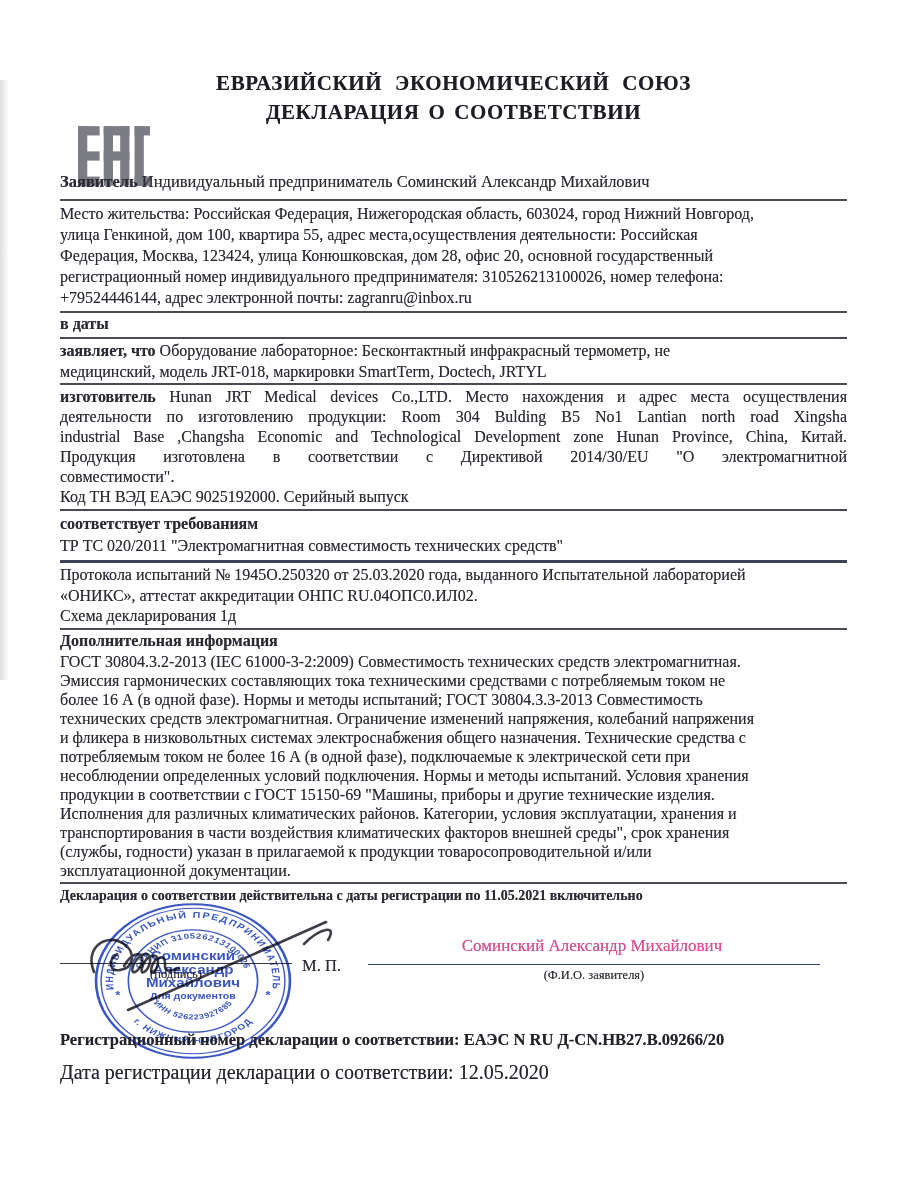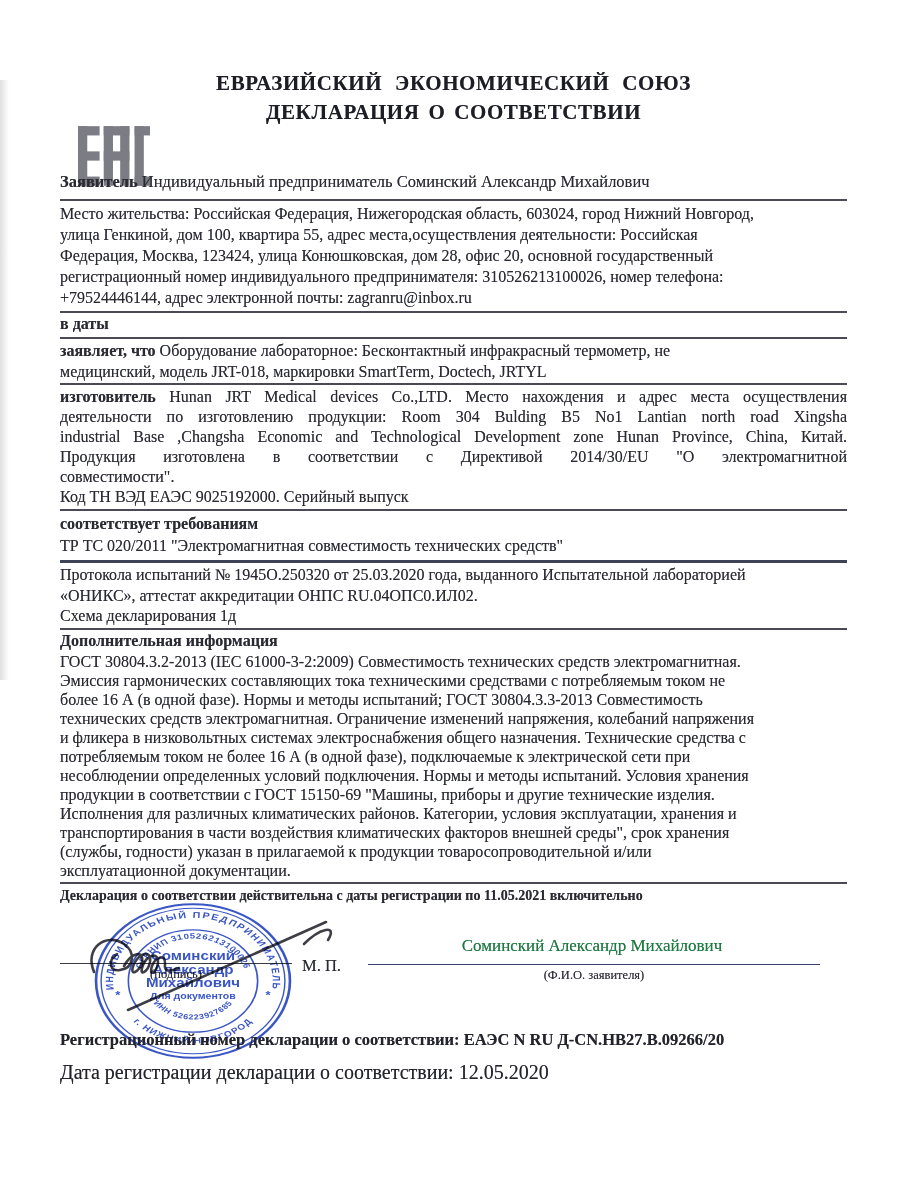--- a/index.html
+++ b/index.html
@@ -38,21 +38,21 @@
   .r7{margin-top:1px;}
   .add-label{margin-top:1px;font-weight:bold;line-height:20px;}
   .add-lines{margin-top:1px;line-height:19px;}
   .r8{margin-top:2px;}
   .validity{margin-top:1px;font-weight:bold;font-size:14px;line-height:21px;}
   
   .eac-logo{position:absolute;left:78px;top:126px;width:72px;height:60px;opacity:.92;}
   .sig-line-left{position:absolute;left:60px;top:963px;width:232px;height:0;border-top:1.6px solid #3c3c46;}
   .sig-caption{position:absolute;left:60px;top:967px;width:232px;text-align:center;font-size:12.5px;color:#2e2e38;}
   .mp{position:absolute;left:302px;top:956px;font-size:16.5px;color:#2a2a33;}
-  .fio-name{position:absolute;left:372px;top:936px;width:440px;text-align:center;font-size:17px;color:#15803d;}
+  .fio-name{position:absolute;left:372px;top:936px;width:440px;text-align:center;font-size:17px;color:#ec4899;}
   .fio-line{position:absolute;left:368px;top:964px;width:452px;height:0;border-top:1.8px solid #35406b;}
   .fio-caption{position:absolute;left:368px;top:968px;width:452px;text-align:center;font-size:12.5px;color:#2e2e38;}
   .stamp{position:absolute;left:92px;top:901px;width:202px;height:160px;mix-blend-mode:multiply;opacity:.93;}
   .stamp text{font-family:"Liberation Sans",sans-serif;font-weight:bold;}
   .autograph{position:absolute;left:76px;top:910px;width:330px;height:115px;mix-blend-mode:multiply;}
   .reg-number{position:absolute;left:60px;top:1030px;font-weight:bold;font-size:16.5px;color:#23232c;}
   .reg-date{position:absolute;left:60px;top:1061px;font-weight:normal;font-size:20px;color:#23232c;}
   .soft{text-shadow:0 0 .5px rgba(44,44,56,.55);}
 </style>
 </head>

